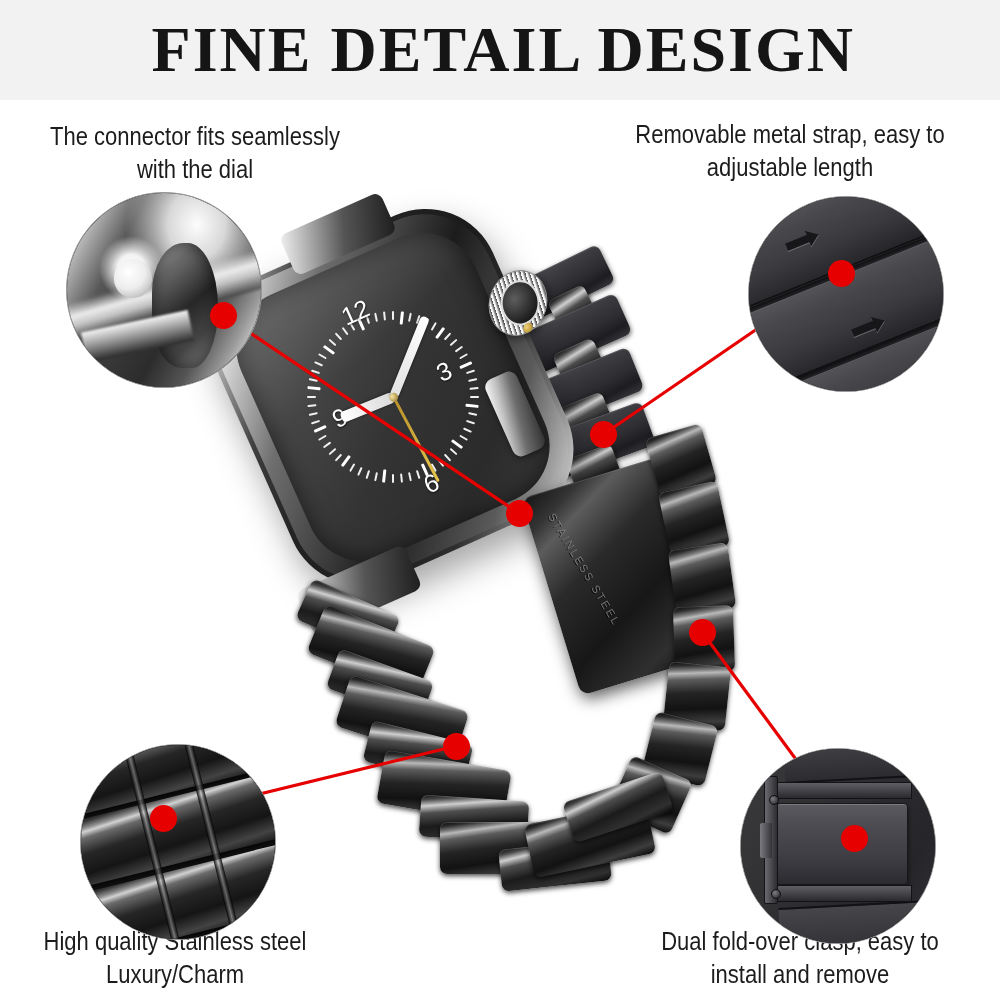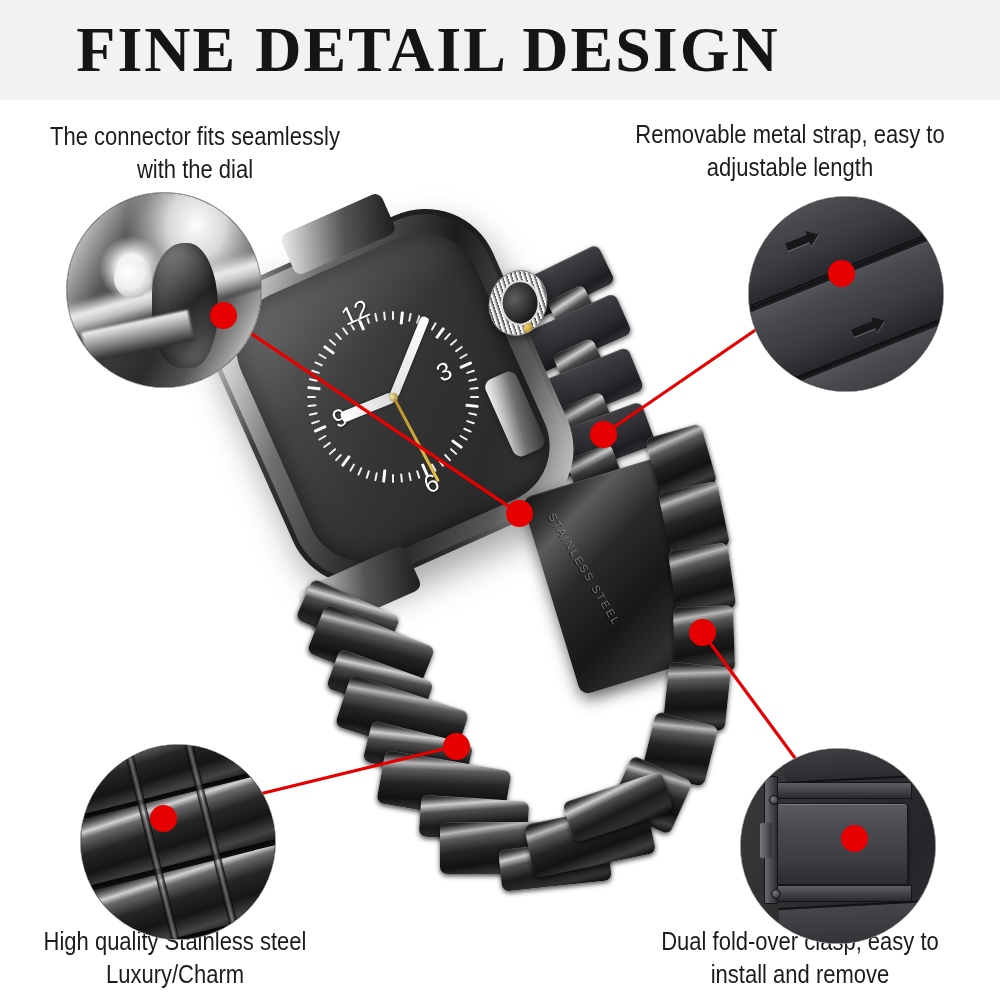--- a/index.html
+++ b/index.html
@@ -12,22 +12,22 @@
     overflow:hidden;
   }
   #root { position:relative; width:1000px; height:1000px; background:#ffffff; }
 
   
   .header-band {
     position:absolute; left:0; top:0; width:1000px; height:100px;
     background:#f2f2f2;
   }
   .page-title {
-    position:absolute; left:8px; top:14px; width:840px;
-    text-align:center;
+    position:absolute; left:15px; top:14px; width:840px;
+    text-align:right;
     font-family:"Liberation Serif", serif;
     font-weight:bold;
     font-size:64px;
     letter-spacing:2px;
     color:#151515;
     line-height:72px;
     white-space:nowrap;
   }
 
   

